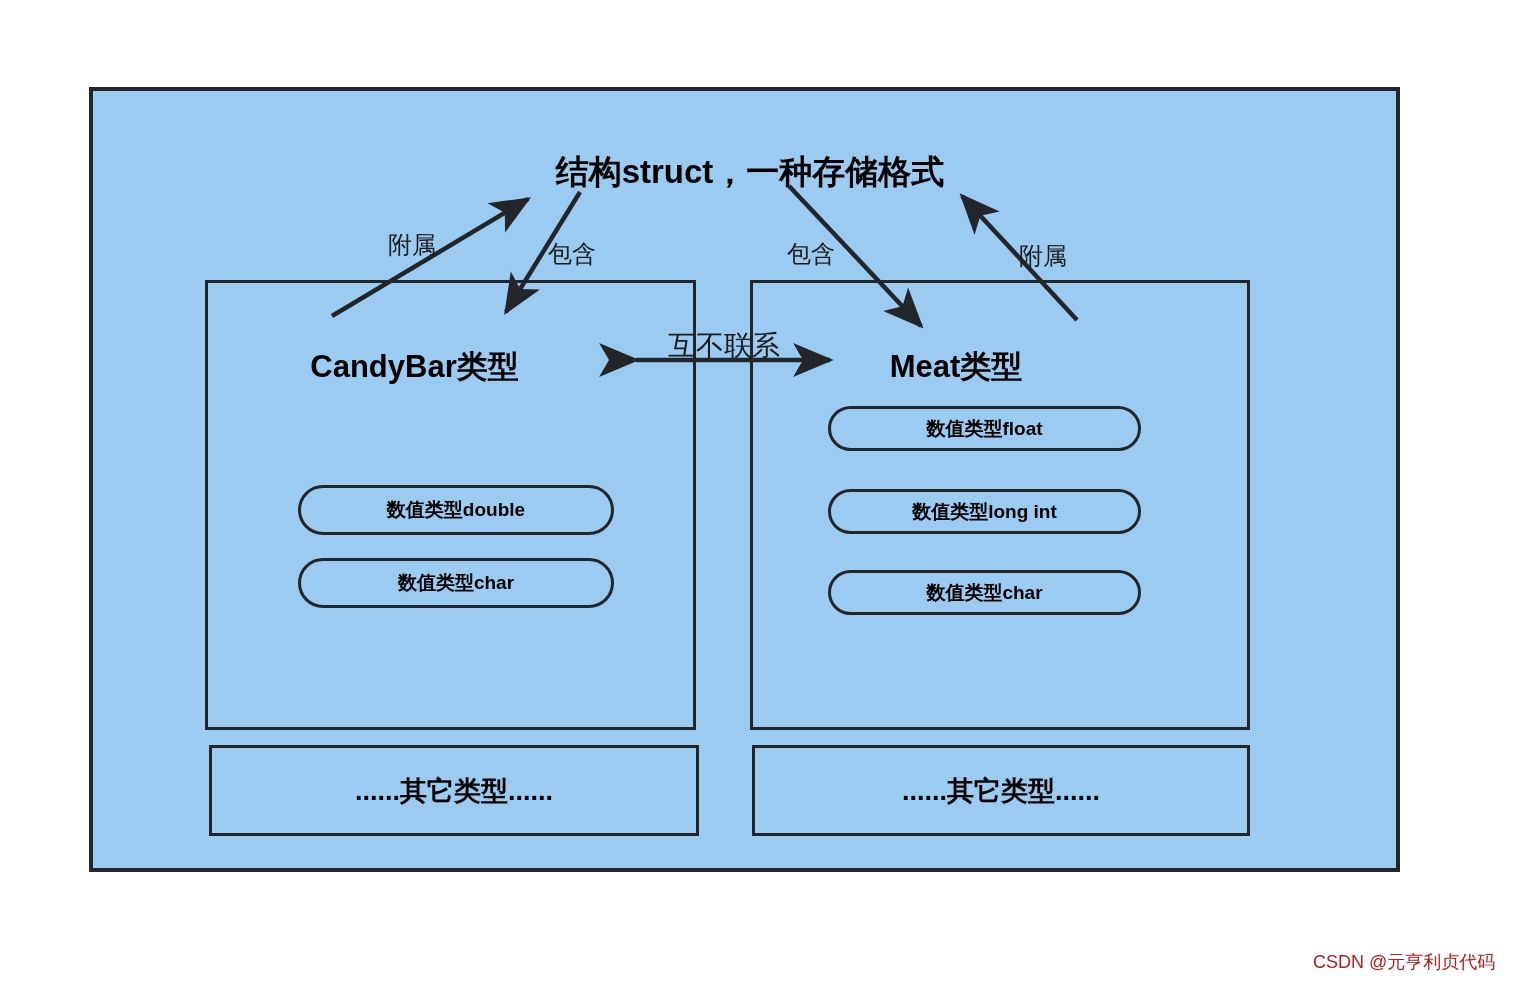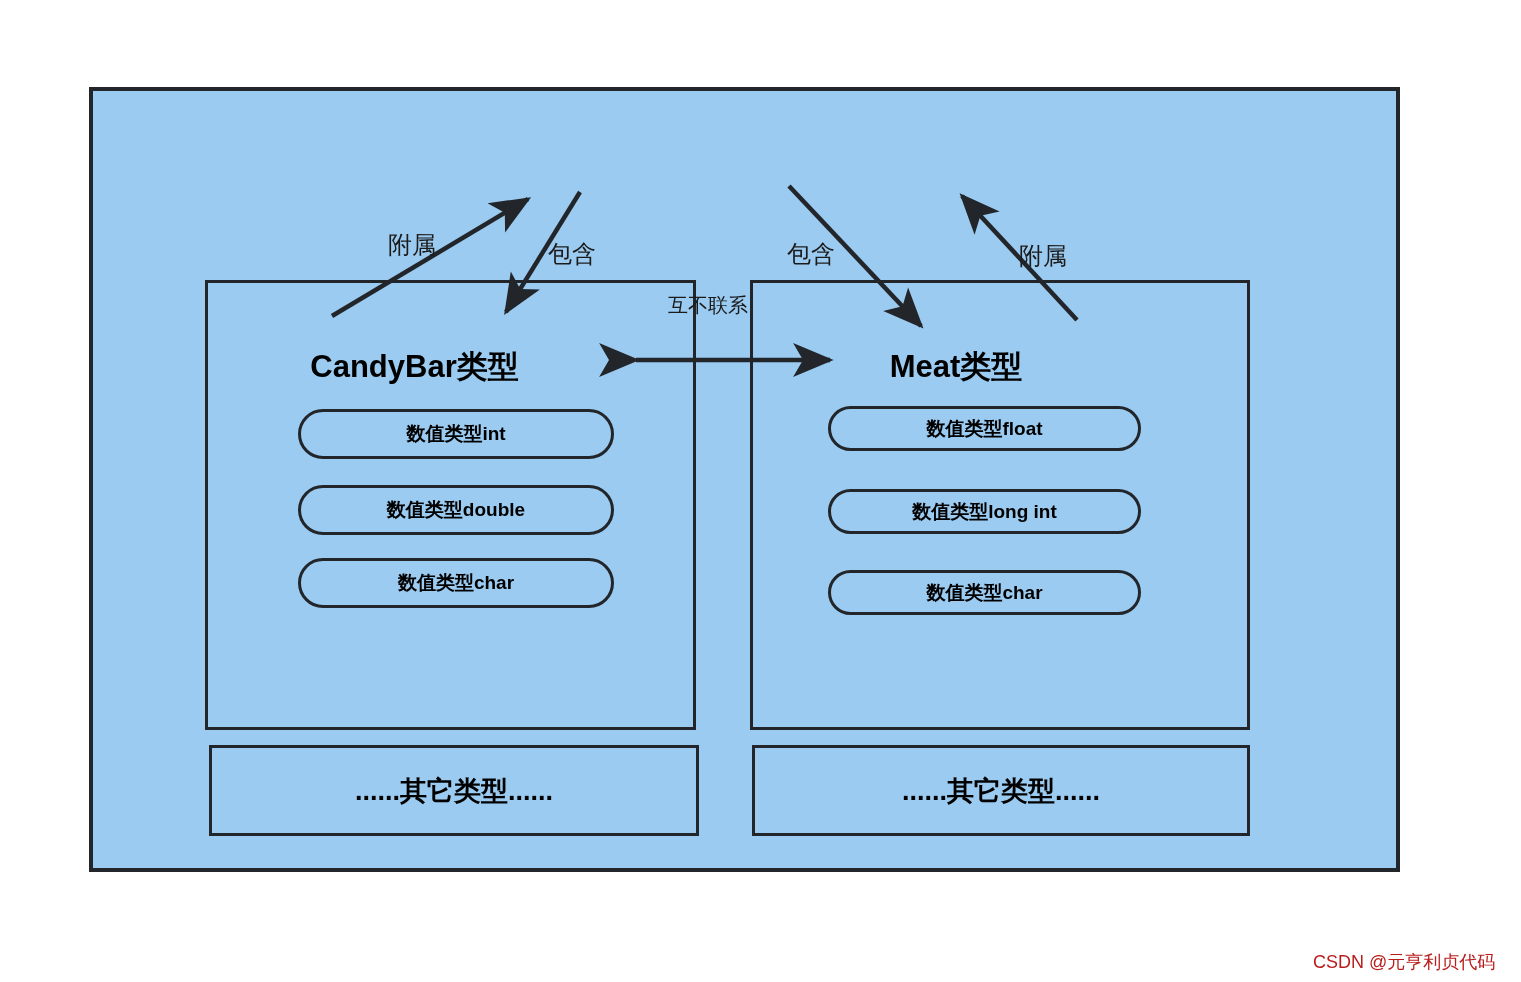--- a/index.html
+++ b/index.html
@@ -140,22 +140,22 @@
     white-space: nowrap;
     z-index: 8;
   }
   .rel-label.lbl-left-attach   { left: 388px; top: 229px; }
   .rel-label.lbl-left-contain  { left: 548px; top: 238px; }
   .rel-label.lbl-right-contain { left: 787px; top: 238px; }
   .rel-label.lbl-right-attach  { left: 1019px; top: 240px; }
 
   .rel-label.lbl-unrelated {
     left: 668px;
-    top: 292px;
-    font-size: 20px;
+    top: 327px;
+    font-size: 28px;
     font-family: Liberation Mono, monospace;
   }
 
   
   .watermark {
     position: absolute;
     left: 1313px;
     top: 950px;
     font-size: 18px;
     color: #b91c1c;
@@ -163,25 +163,25 @@
     z-index: 9;
   }
 </style>
 </head>
 <body>
 
 <div id="canvas">
 
   <div class="outer-panel"></div>
 
+  <div class="diagram-title">结构struct，一种存储格式</div>
 
   <div class="type-box left"></div>
   <div class="type-heading left">CandyBar类型</div>
 
-  <div class="pill left l0">数值类型int</div>
   <div class="pill left l1">数值类型double</div>
   <div class="pill left l2">数值类型char</div>
 
   <div class="other-box left">......其它类型......</div>
 
   <div class="type-box right"></div>
   <div class="type-heading right">Meat类型</div>
 
   <div class="pill right r0">数值类型float</div>
   <div class="pill right r1">数值类型long int</div>

